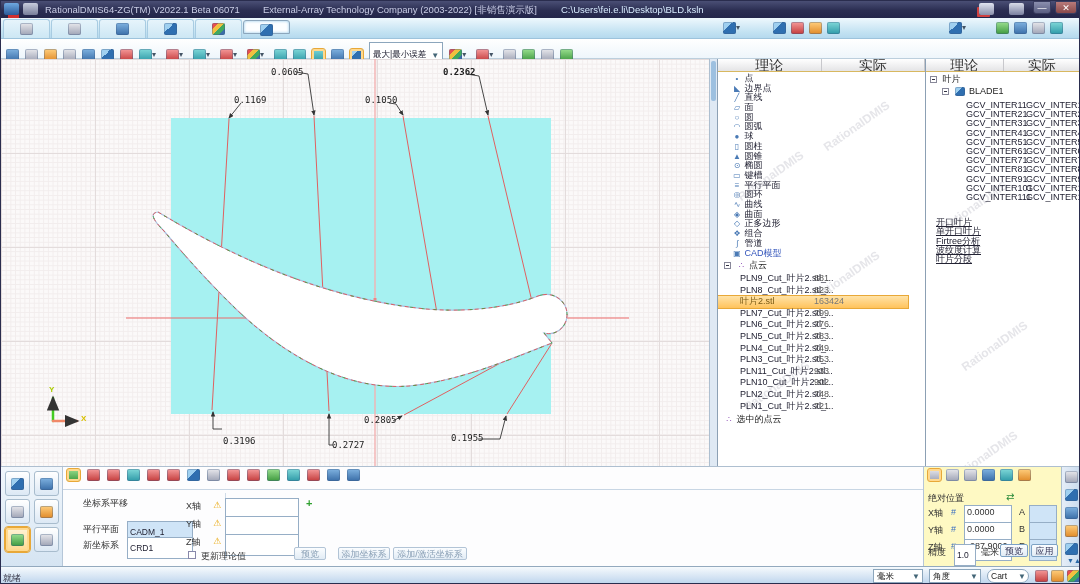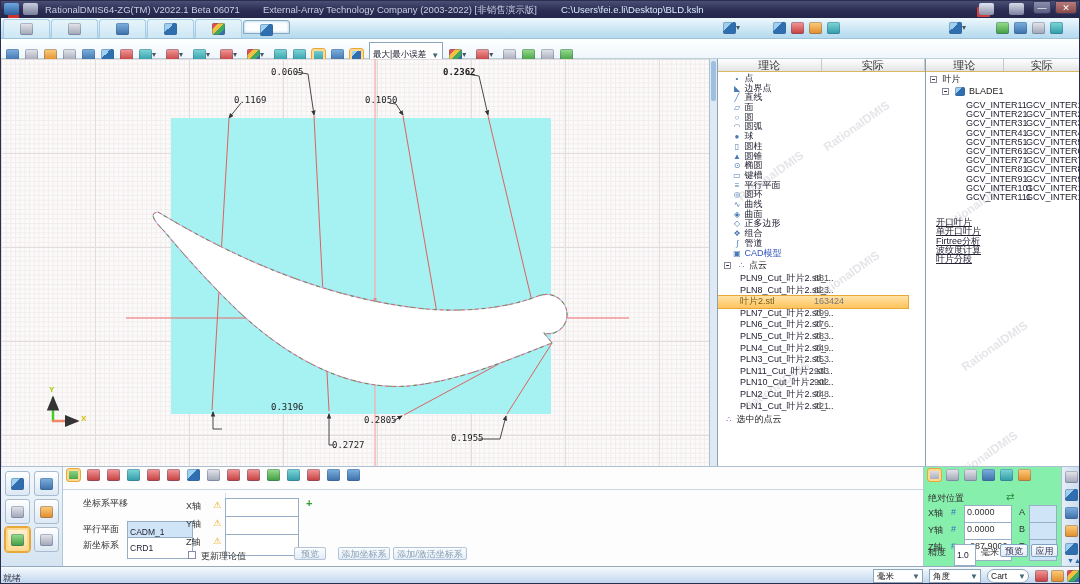--- a/index.html
+++ b/index.html
@@ -58,21 +58,21 @@
   #vscroll { left:708px; top:58px; width:8px; height:407px; background:#dfe9f4; border-left:1px solid #aebfd0; }
   #vscroll .handle { position:absolute; left:1px; top:2px; width:5px; height:40px; background:#9dc0e0; border-radius:2px; }
   .axlbl { position:absolute; font-size:8px; font-weight:bold; }
 
   
   .panel { background:#fff; border-left:1px solid #8ca0b4; overflow:hidden; }
   #featpanel { left:716px; top:58px; width:208px; height:407px; }
   #bladepanel { left:924px; top:58px; width:156px; height:407px; }
   .phead { position:absolute; left:0; top:0; right:0; height:13px; display:flex;
     background:linear-gradient(#ffffff,#e4e4e6); border-bottom:1px solid #d8b860; }
-  .phead .cell { flex:1; text-align:center; font-size:11px; color:#333; line-height:13px;
+  .phead .cell { flex:1; text-align:center; font-size:14px; color:#333; line-height:13px;
     border-right:1px solid #c8c8cc; overflow:hidden; white-space:nowrap; }
   .tree { position:absolute; left:0; right:0; font-size:9px; color:#223; }
   .trow { position:relative; height:9.7px; line-height:9.7px; white-space:nowrap; padding-left:14px; }
   .trow .tg { display:inline-block; width:10px; text-align:center; color:#4a7ab5; font-size:8px; }
   .pcrow { position:relative; height:11.6px; line-height:11.6px; white-space:nowrap; padding-left:22px; }
   .pcrow .cnt { position:absolute; left:96px; color:#555; }
   .pcrow.selected { background:linear-gradient(#ffe3a8,#ffc35c); outline:1px solid #e8a838; color:#7a5a14; width:190px; }
   .pcrow.selected .cnt { color:#777; }
   .exp { display:inline-block; width:7px; height:7px; border:1px solid #889; background:#fff;
     vertical-align:middle; position:relative; margin-right:3px; }
@@ -96,21 +96,21 @@
   .flabel { position:absolute; font-size:9px; color:#333; white-space:nowrap; }
   .tin { position:absolute; height:22px; border:1px solid #96aec6; background:#fff; font-size:8.5px;
     padding:0 2px; font-family:"Liberation Sans",sans-serif; color:#223; }
   .tin.blue { background:#cfe4f7; }
   .warn { position:absolute; color:#e8a400; font-size:9px; }
   .plus { position:absolute; color:#2fa02f; font-weight:bold; font-size:11px; }
   .btn { position:absolute; height:13px; border:1px solid #b2c4d6; border-radius:2px;
     background:linear-gradient(#fbfdff,#e2ecf5); color:#8aa0b6; font-size:9px; text-align:center; line-height:12px; }
   .btn.on { color:#335; border-color:#7da2c4; }
   .cbox { position:absolute; width:8px; height:8px; border:1px solid #88a; background:#fff; }
-  #bp { position:absolute; left:922px; top:0; width:138px; height:100px; background:#86efac; border-left:1px solid #b5c6d8; }
+  #bp { position:absolute; left:922px; top:0; width:138px; height:100px; background:#fef9c3; border-left:1px solid #b5c6d8; }
   #bstrip { position:absolute; left:1060px; top:0; width:20px; height:100px;
     background:linear-gradient(90deg,#e6eef8,#c9dbee); border-left:1px solid #aebfd0; }
   #bstrip .gi { position:absolute; left:3px; }
 
   
   #statusbar { left:0; top:565px; width:1080px; height:19px;
     background:linear-gradient(#f6fafd,#c9dcf0 75%,#b9d2ea); border-top:1px solid #93a9be; }
   .sel { position:absolute; top:2px; height:14px; border:1px solid #8ca6bc; background:#fff;
     font-size:8.5px; line-height:12px; padding:0 3px; }
   .sel .arr { position:absolute; right:2px; top:1px; color:#467; font-size:8px; }
@@ -241,21 +241,21 @@
       <polyline points="477,380 499,380 505,357" fill="none" stroke="#333" stroke-width="0.9" marker-end="url(#arr)"></polyline>
 
       <line x1="52" y1="362" x2="52" y2="339" stroke="#44cc22" stroke-width="2.5" marker-end="url(#arr)" style="stroke-linecap:round"></line>
       <line x1="52" y1="362" x2="76" y2="362" stroke="#f08868" stroke-width="2.5" marker-end="url(#arr)" style="stroke-linecap:round"></line>
     </svg>
     
     <span class="dim" style="left:233px; top:36px;">0.1169</span>
     <span class="dim" style="left:270px; top:8px;">0.0605</span>
     <span class="dim" style="left:364px; top:36px;">0.1050</span>
     <span class="dim" style="left:442px; top:8px;font-weight:bold;">0.2362</span>
-    <span class="dim" style="left:222px; top:343px;margin-left:48px;">0.3196</span>
+    <span class="dim" style="left:222px; top:377px;">0.3196</span>
     <span class="dim" style="left:331px; top:381px;">0.2727</span>
     <span class="dim" style="left:363px; top:356px;">0.2805</span>
     <span class="dim" style="left:450px; top:374px;">0.1955</span>
     <span class="axlbl" style="left:48px; top:326px; color:#aacc00;">Y</span>
     <span class="axlbl" style="left:80px; top:355px; color:#d8c000;">X</span>
   </div>
   <div id="vscroll" class="abs">
       <span class="handle"></span>
     </div>
 

